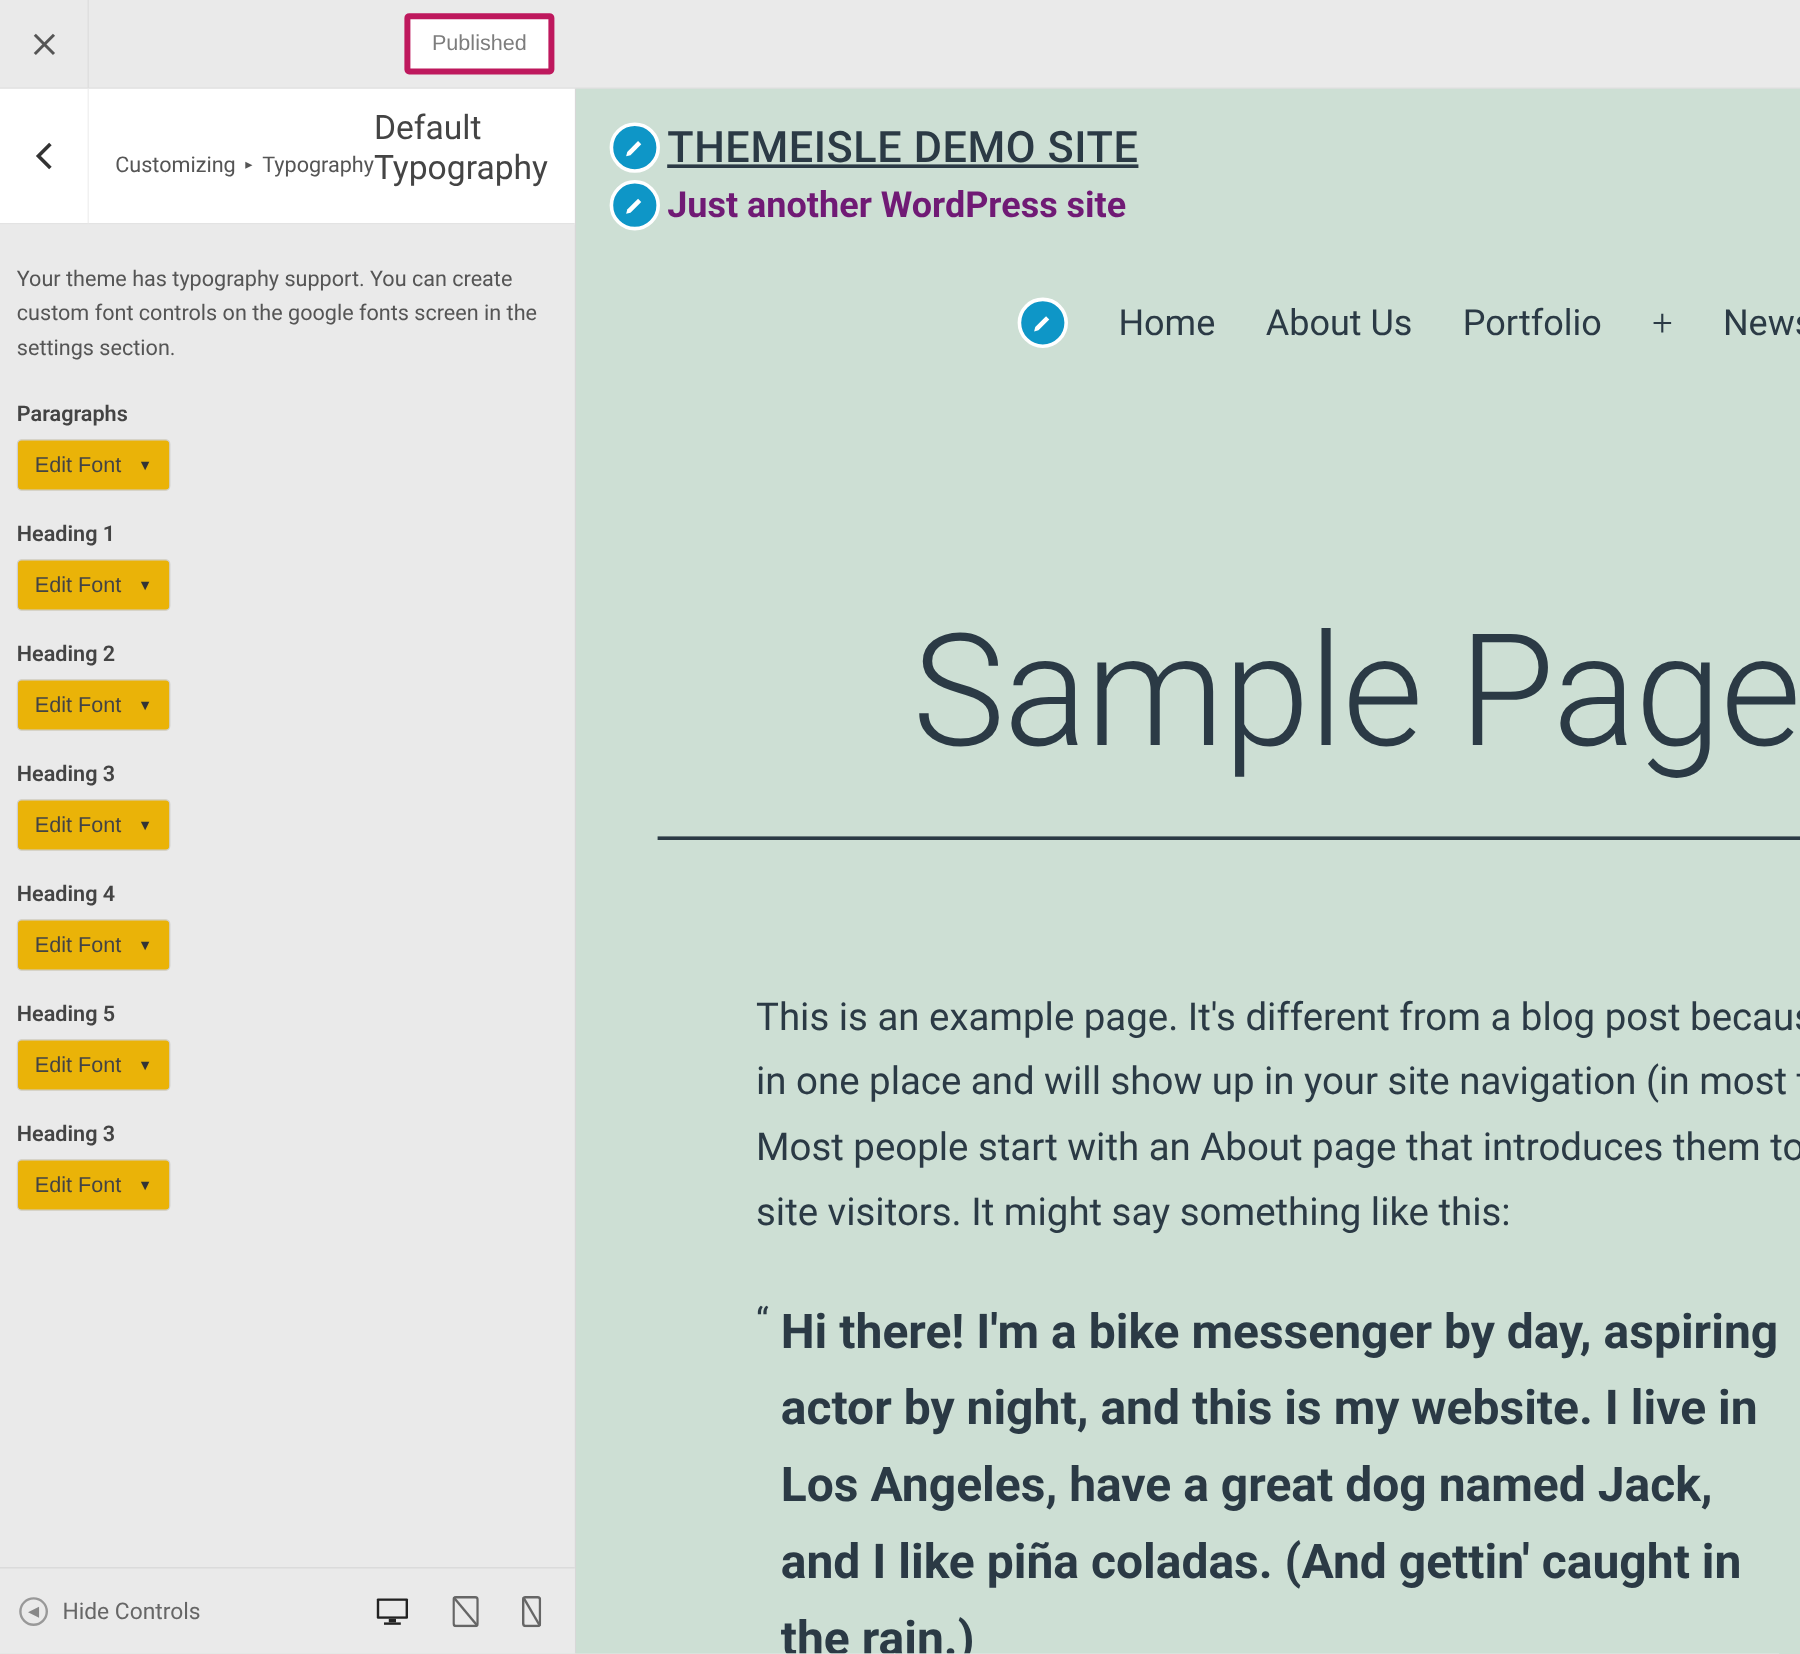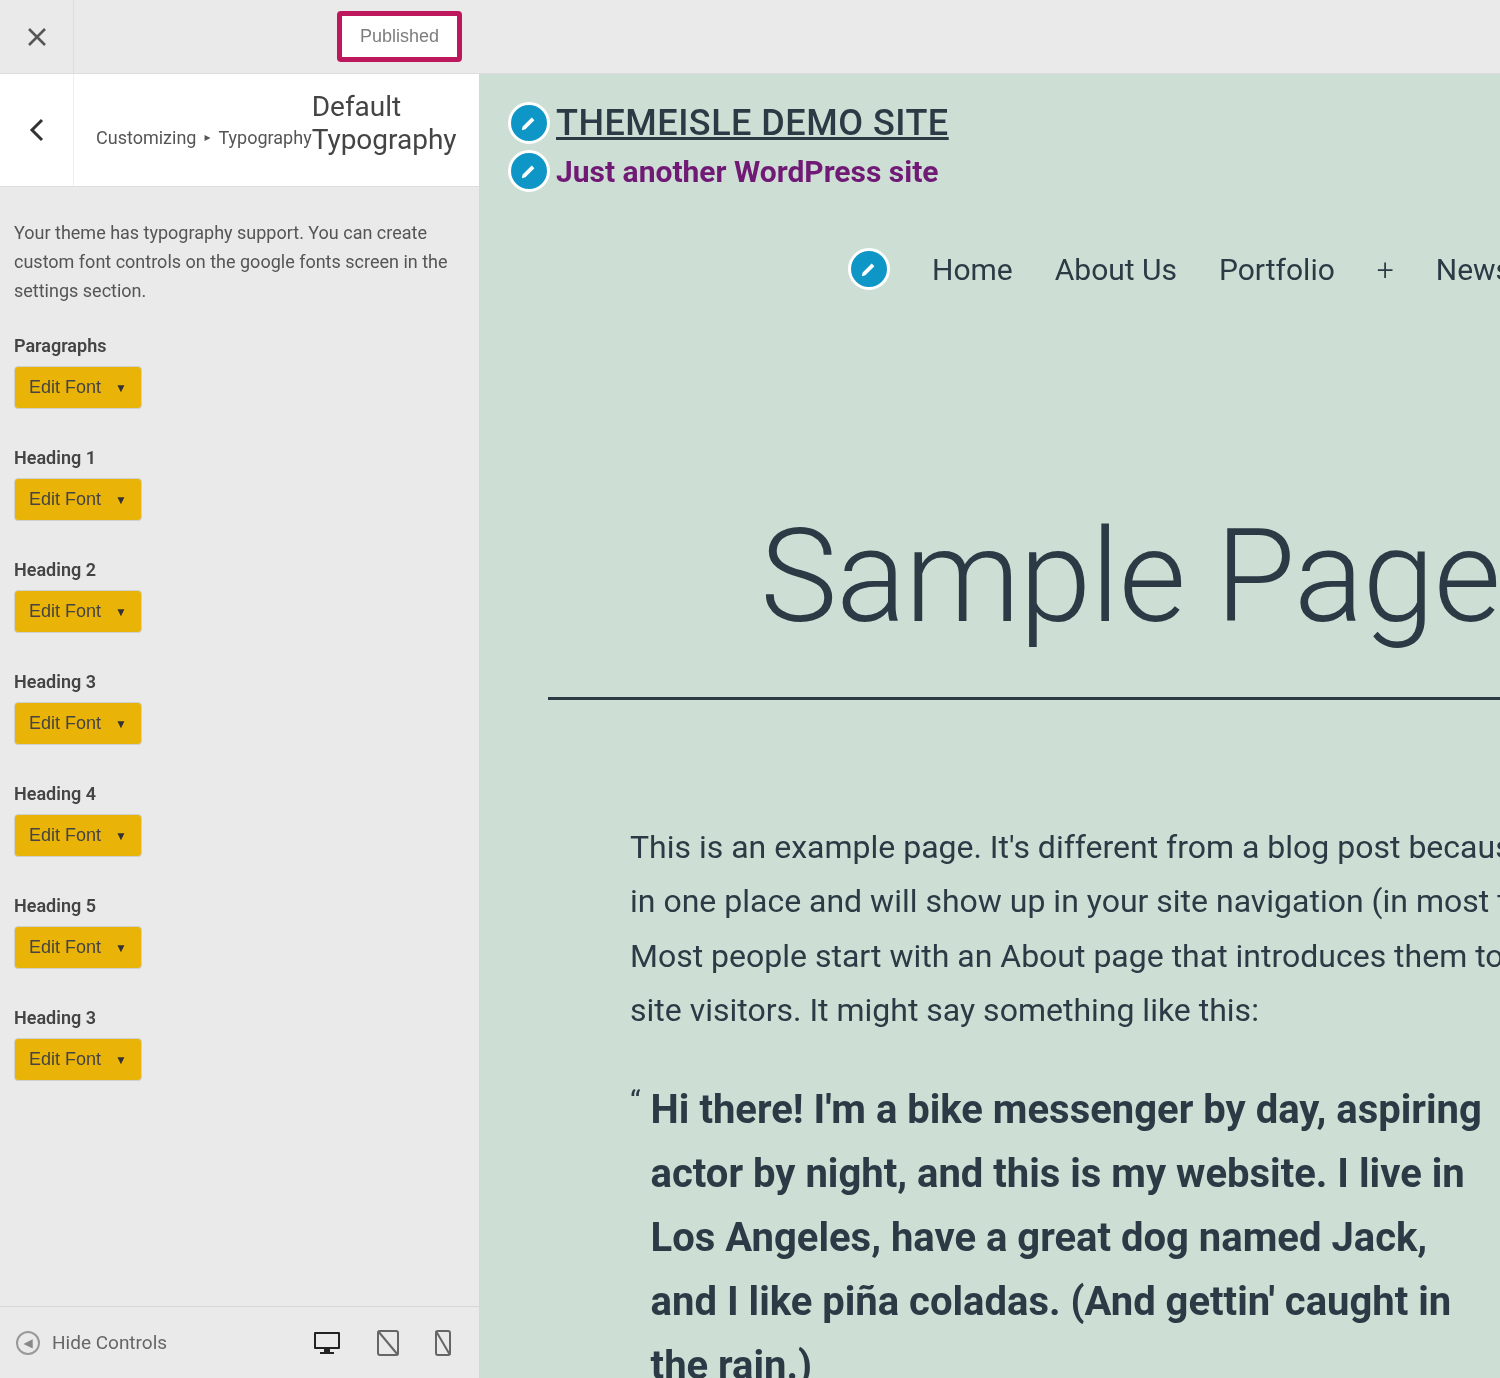--- a/index.html
+++ b/index.html
@@ -116,21 +116,21 @@
       color: #555;
       font-size: 18px;
       line-height: 1.6;
       margin: 18px 0 30px 0;
     }
 
     .control-label {
       color: #444;
       font-weight: 600;
       font-size: 18px;
-      margin-top: 28px;
+      margin-top: 16px;
       margin-bottom: 10px;
     }
 
     .select-btn {
       background: #eab308;
       border: 1px solid #d0d0d0;
       border-radius: 4px;
       color: #444;
       padding: 10px 14px;
       font-size: 18px;

